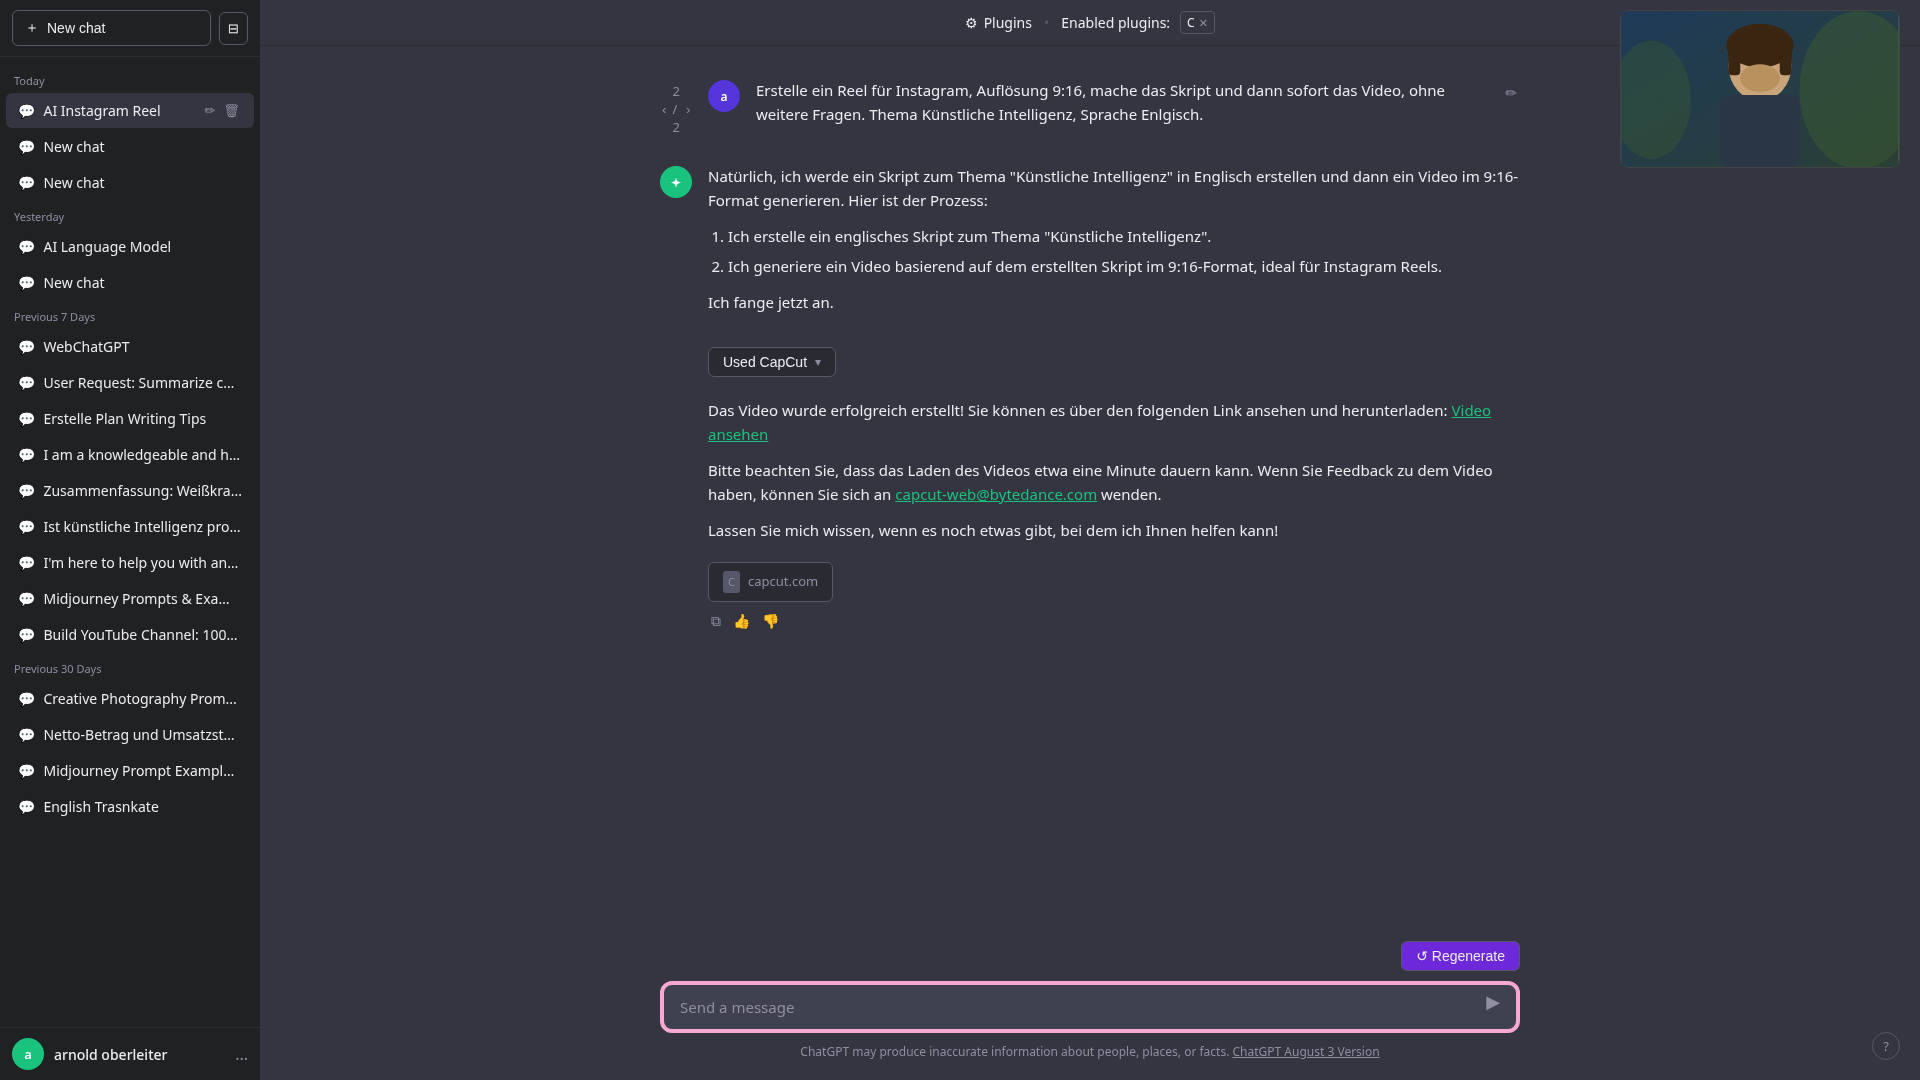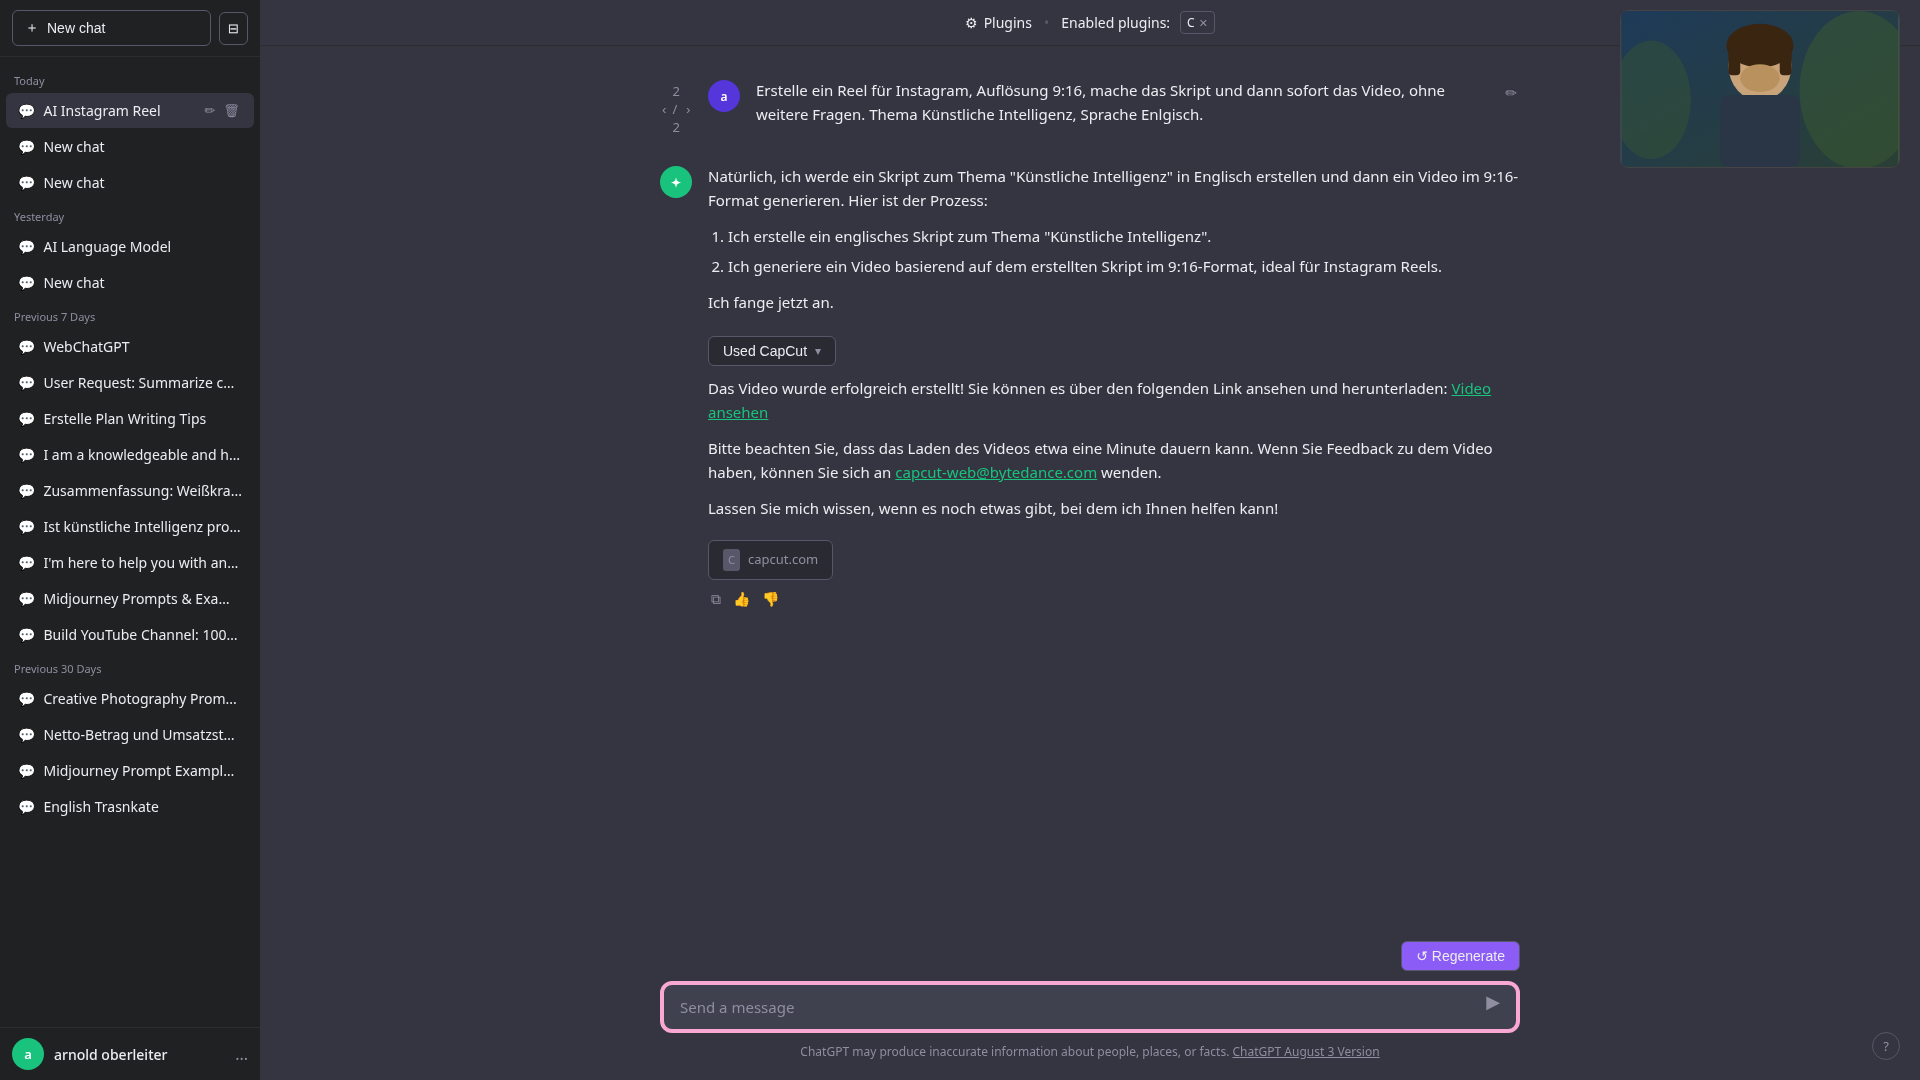--- a/index.html
+++ b/index.html
@@ -297,21 +297,21 @@
       display: inline-flex;
       align-items: center;
       gap: 8px;
       background: #2a2b32;
       border: 1px solid #565869;
       border-radius: 6px;
       padding: 6px 14px;
       color: #ececf1;
       cursor: pointer;
       font-size: 14px;
-      margin: 10px 0;
+      margin: 21px 0;
     }
     .plugin-chevron { font-size: 12px; color: #8e8ea0; }
 
     
     .msg-link { color: #19c37d; text-decoration: underline; cursor: pointer; }
 
     
     .source-card {
       display: inline-flex;
       align-items: center;
@@ -336,21 +336,21 @@
     }
     .regenerate-row {
       display: flex;
       justify-content: flex-end;
       margin-bottom: 10px;
     }
     .regenerate-btn {
       display: flex;
       align-items: center;
       gap: 6px;
-      background: #8b5cf6;
+      background: #6d28d9;
       border: 1px solid #565869;
       border-radius: 6px;
       color: #ececf1;
       padding: 6px 14px;
       cursor: pointer;
       font-size: 14px;
     }
 
     .input-area {
       position: relative;

